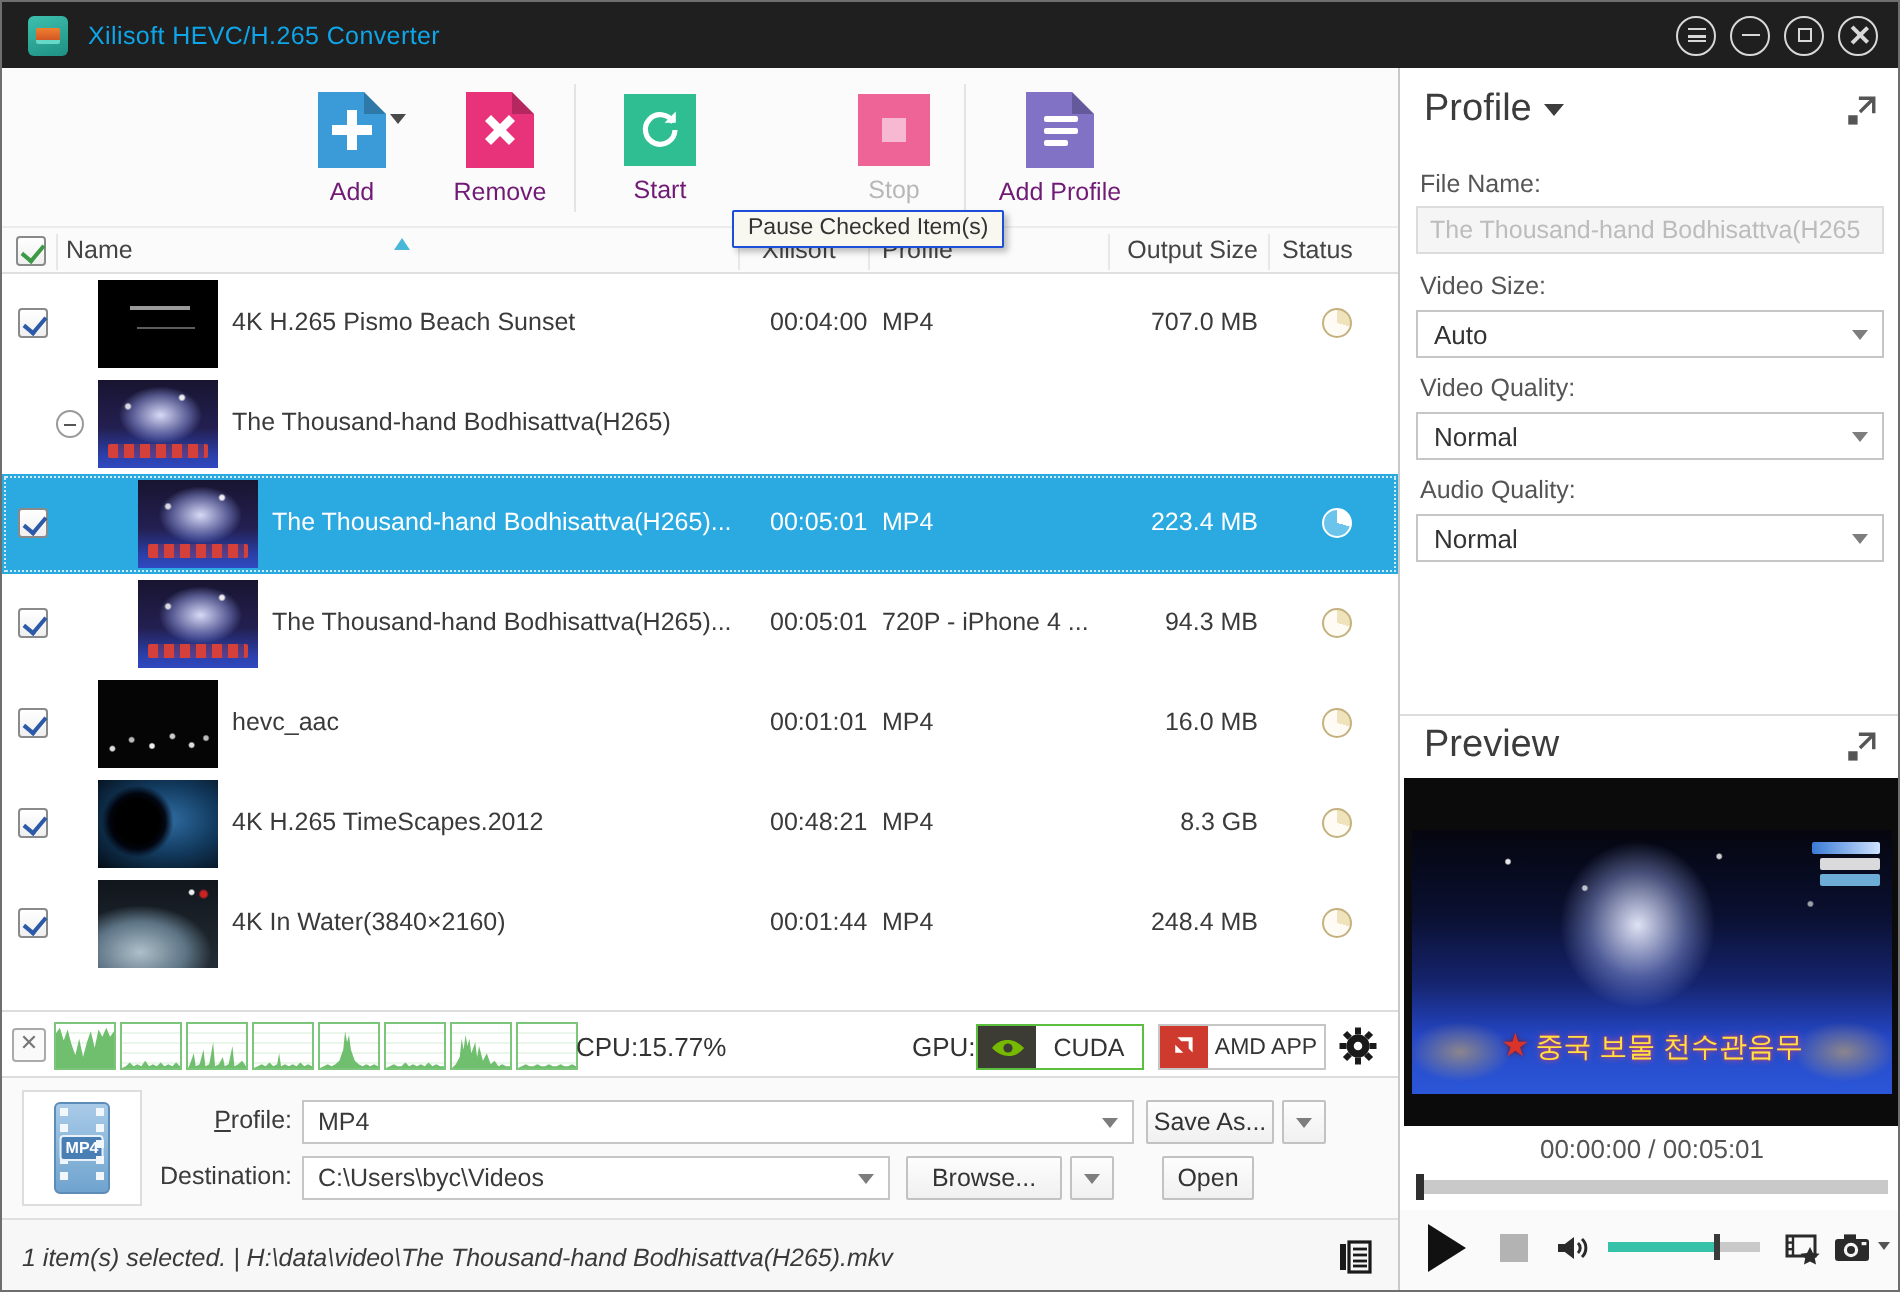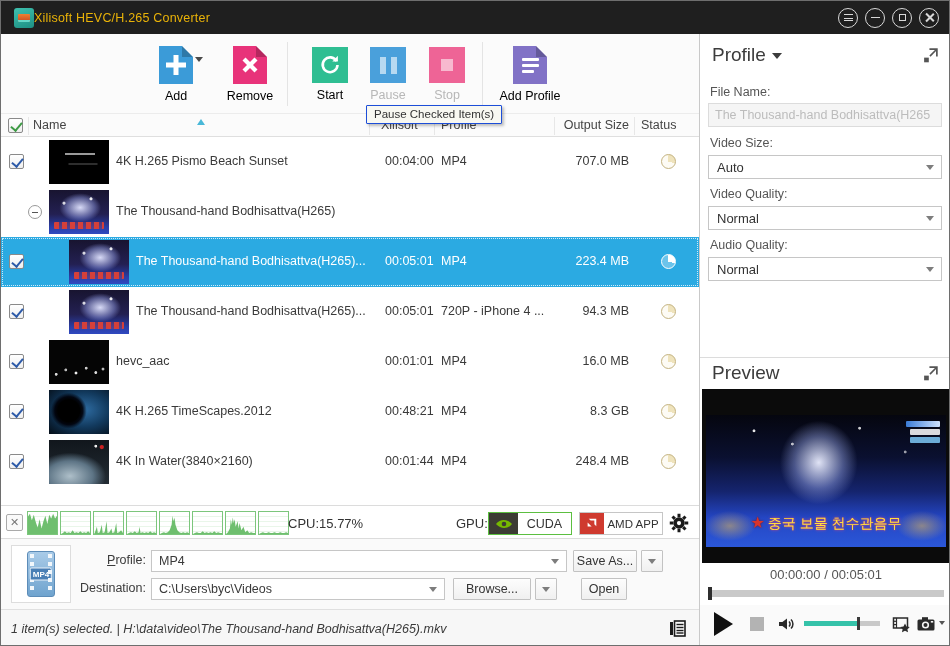--- a/index.html
+++ b/index.html
@@ -9,37 +9,37 @@
          border:1px solid #6e6e6e; font-size:12.5px; color:#3a3a3a; }
 
   
   .titlebar { position:absolute; left:0; top:0; width:950px; height:33px; background:#1f1f1f;
               display:flex; align-items:center; }
   .appicon { width:20px; height:20px; margin-left:13px; border-radius:3px;
              background:linear-gradient(160deg,#3ec0ae,#1d8f83); position:relative; }
   .appicon::after { content:''; position:absolute; left:4px; top:6px; width:12px; height:8px;
                     background:linear-gradient(180deg,#f08030,#c84820);
                     box-shadow:0 -3px 0 -1px #66d8c8 inset; border-radius:1px; }
-  .apptitle { color:#eab308; font-size:12.5px; letter-spacing:.2px; }
+  .apptitle { color:#0ea5e9; margin-left:10px; font-size:12.5px; letter-spacing:.2px; }
   .winbtns { margin-left:auto; margin-right:12px; display:flex; gap:7px; }
   .winbtn { width:20px; height:20px; border:1.4px solid #d8d8d8; border-radius:50%;
             display:flex; align-items:center; justify-content:center; cursor:default; }
   .g-menu { width:9px; height:7px; border-top:1.3px solid #d8d8d8; border-bottom:1.3px solid #d8d8d8;
             background:linear-gradient(#0000 0 2.6px,#d8d8d8 2.6px 3.9px,#0000 3.9px); }
   .g-min { width:9px; height:1.4px; background:#d8d8d8; }
   .g-max { width:7px; height:7px; border:1.3px solid #d8d8d8; }
   .g-close { position:relative; width:9px; height:9px; }
   .g-close::before,.g-close::after { content:''; position:absolute; left:4px; top:-1px; width:1.5px; height:11px; background:#d8d8d8; }
   .g-close::before { transform:rotate(45deg);} .g-close::after { transform:rotate(-45deg);}
 
   
   .toolbar { position:absolute; left:0; top:33px; width:698px; height:79px; background:#fbfbfb; }
   .tb-sep { position:absolute; top:8px; width:1px; height:64px; background:#e4e4e4; }
   .tb-btn { position:absolute; top:12px; width:66px; text-align:center; cursor:pointer; }
-  .tb-btn .tb-label { display:block; margin-top:5px; color:#000000; font-size:12.5px; }
+  .tb-btn .tb-label { display:block; margin-top:5px; color:#701a75; font-size:12.5px; }
   .tb-btn.disabled .tb-label { color:#b7b7b7; }
   .tb-icon { position:relative; width:34px; height:38px; margin:0 auto; display:flex; align-items:center; justify-content:center; }
   .tb-icon.doc::before { content:''; position:absolute; top:0; right:0; width:0; height:0;
      border-top:11px solid #fbfbfb; border-left:11px solid transparent; }
   .tb-icon.doc::after  { content:''; position:absolute; top:0; right:0; width:0; height:0;
      border-bottom:11px solid rgba(0,0,0,.22); border-right:11px solid transparent; }
   .tb-icon.square { width:36px; height:36px; margin-top:1px; }
   .glyph-plus,.glyph-x { position:relative; width:20px; height:20px; }
   .glyph-plus::before,.glyph-plus::after,.glyph-x::before,.glyph-x::after {
      content:''; position:absolute; background:#fff; left:50%; top:50%; }
@@ -263,29 +263,20 @@
     <div class="tb-sep" style="left:286px"></div>
     <div class="tb-btn" style="left:296px">
       <div class="tb-icon square" style="background: rgb(47, 190, 146);">
         <svg viewBox="0 0 24 24" width="24" height="24">
             <path d="M18.6 8.2A7.4 7.4 0 1 0 19.5 12" fill="none" stroke="#fff" stroke-width="2.6"></path>
             <path d="M19.9 2.8v5.6h-5.6z" fill="#fff"></path>
           </svg>
       </div>
       <span class="tb-label">Start</span>
     </div>
-    <div class="tb-btn disabled" style="left:354px">
-      <div class="tb-icon square" style="background: rgb(74, 160, 219);">
-          <span class="glyph-pause">
-            <i></i>
-            <i></i>
-          </span>
-        </div>
-      <span class="tb-label">Pause</span>
-    </div>
     <div class="tb-btn disabled" style="left:413px">
       <div class="tb-icon square" style="background: rgb(238, 100, 150);">
           <span class="glyph-stopin"></span>
         </div>
       <span class="tb-label">Stop</span>
     </div>
     <div class="tb-sep" style="left:481px"></div>
     <div class="tb-btn" style="left:486px;width:86px">
       <div class="tb-icon doc" style="background: rgb(129, 114, 198);">
           <span class="glyph-lines">

